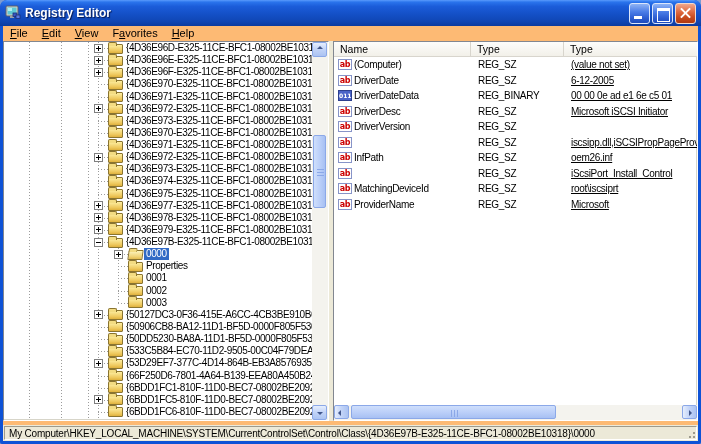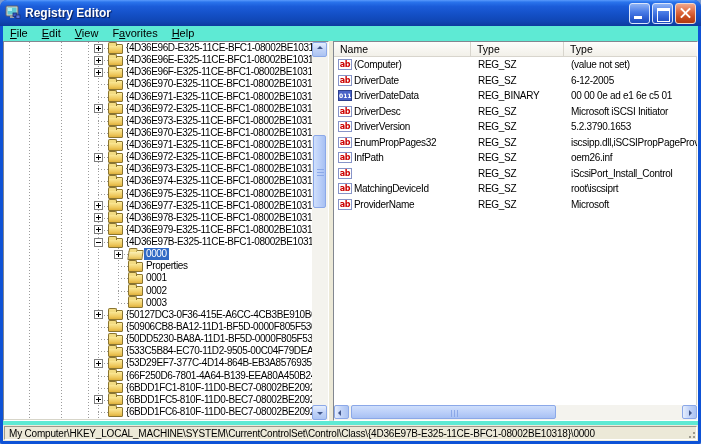--- a/index.html
+++ b/index.html
@@ -27,21 +27,21 @@
     background:linear-gradient(180deg,#f0a88e,#e06c43 40%,#c94b1e 70%,#b03a10); }
   .wbtn.min::after { content:''; position:absolute; left:4px; bottom:4px; width:8px; height:3px; background:#fff; }
   .wbtn.max::after { content:''; position:absolute; left:4px; top:4px; width:11px; height:10px;
     border:1px solid #fff; border-top:3px solid #fff; }
   .wbtn.close::before, .wbtn.close::after { content:''; position:absolute; left:3px; top:8.5px;
     width:13px; height:2px; background:#fff; }
   .wbtn.close::before { transform:rotate(45deg); }
   .wbtn.close::after  { transform:rotate(-45deg); }
 
   
-  .client { position:absolute; left:3px; top:26px; width:695px; height:415px; background:#5eead4; }
+  .client { position:absolute; left:3px; top:26px; width:695px; height:415px; background:#fdba74; }
 
   .menubar { position:absolute; left:0; top:0; width:695px; height:15px;
     display:flex; align-items:center; font-size:11px; color:#000; }
   .menu-item { padding:1px 7px 2px 7px; cursor:default; }
   .menu-item u { text-decoration:underline; }
 
   
   .pane { position:absolute; top:15px; height:380px; background:#fff;
     border:1px solid #828790; border-right-color:#fff; border-bottom-color:#fff;
     box-shadow:inset -1px -1px 0 #d7d5c9; overflow:hidden; }
@@ -83,21 +83,21 @@
   .lrow { position:absolute; left:0; width:100%; height:15.5px; font-size:10px;
     letter-spacing:-0.3px; line-height:15px; white-space:nowrap; }
   .vicon { position:absolute; left:4px; top:2px; width:14px; height:11px;
     border:1px solid #8794c8; background:#fff; text-align:center;
     font:bold 8px/9px "DejaVu Sans", sans-serif; color:#cc0000; }
   .vicon.bin { background:#4a63c8; color:#fff; border-color:#2c3f8f;
     font-size:6px; line-height:10px; letter-spacing:0; }
   .c { position:absolute; top:0; overflow:hidden; }
   .c.name { left:20px;  width:122px; }
   .c.type { left:144px; width:88px; }
-  .c.data { left:237px; width:126px; }
+  .c.data { left:237px; width:126px;text-decoration:underline; }
 
   
   .sb-track-v { position:absolute; right:0; top:0; width:16px; height:378px; background:#f4f3ee; }
   .sb-track-h { position:absolute; left:0; bottom:0; width:363px; height:15px; background:#f4f3ee; }
   .sb-btn { position:absolute; background:linear-gradient(180deg,#e6eefd,#c4d5f8 45%,#abc3f2);
     border:1px solid #8ba8e8; border-radius:2px; }
   .sb-btn.h { background:linear-gradient(90deg,#e6eefd,#c4d5f8 45%,#abc3f2); }
   .sb-btn .ar { position:absolute; width:0; height:0; border:3px solid transparent; }
   .up .ar    { left:4px; top:3px;  border-bottom-color:#40568c; border-top:none; }
   .down .ar  { left:4px; top:6px;  border-top-color:#40568c;  border-bottom:none; }
@@ -374,25 +374,23 @@
           <div class="lrow" style="top: 46.5px;">
             <span class="vicon">ab</span>
             <span class="c name">DriverDesc</span>
             <span class="c type">REG_SZ</span>
             <span class="c data">Microsoft iSCSI Initiator</span>
           </div>
           <div class="lrow" style="top: 62px;">
             <span class="vicon">ab</span>
             <span class="c name">DriverVersion</span>
             <span class="c type">REG_SZ</span>
-            <span class="c data">5.2.3790.1653</span>
           </div>
           <div class="lrow" style="top: 77.5px;">
             <span class="vicon">ab</span>
-            <span class="c name">EnumPropPages32</span>
             <span class="c type">REG_SZ</span>
             <span class="c data">iscsipp.dll,iSCSIPropPageProvider</span>
           </div>
           <div class="lrow" style="top: 93px;">
             <span class="vicon">ab</span>
             <span class="c name">InfPath</span>
             <span class="c type">REG_SZ</span>
             <span class="c data">oem26.inf</span>
           </div>
           <div class="lrow" style="top: 108.5px;">

